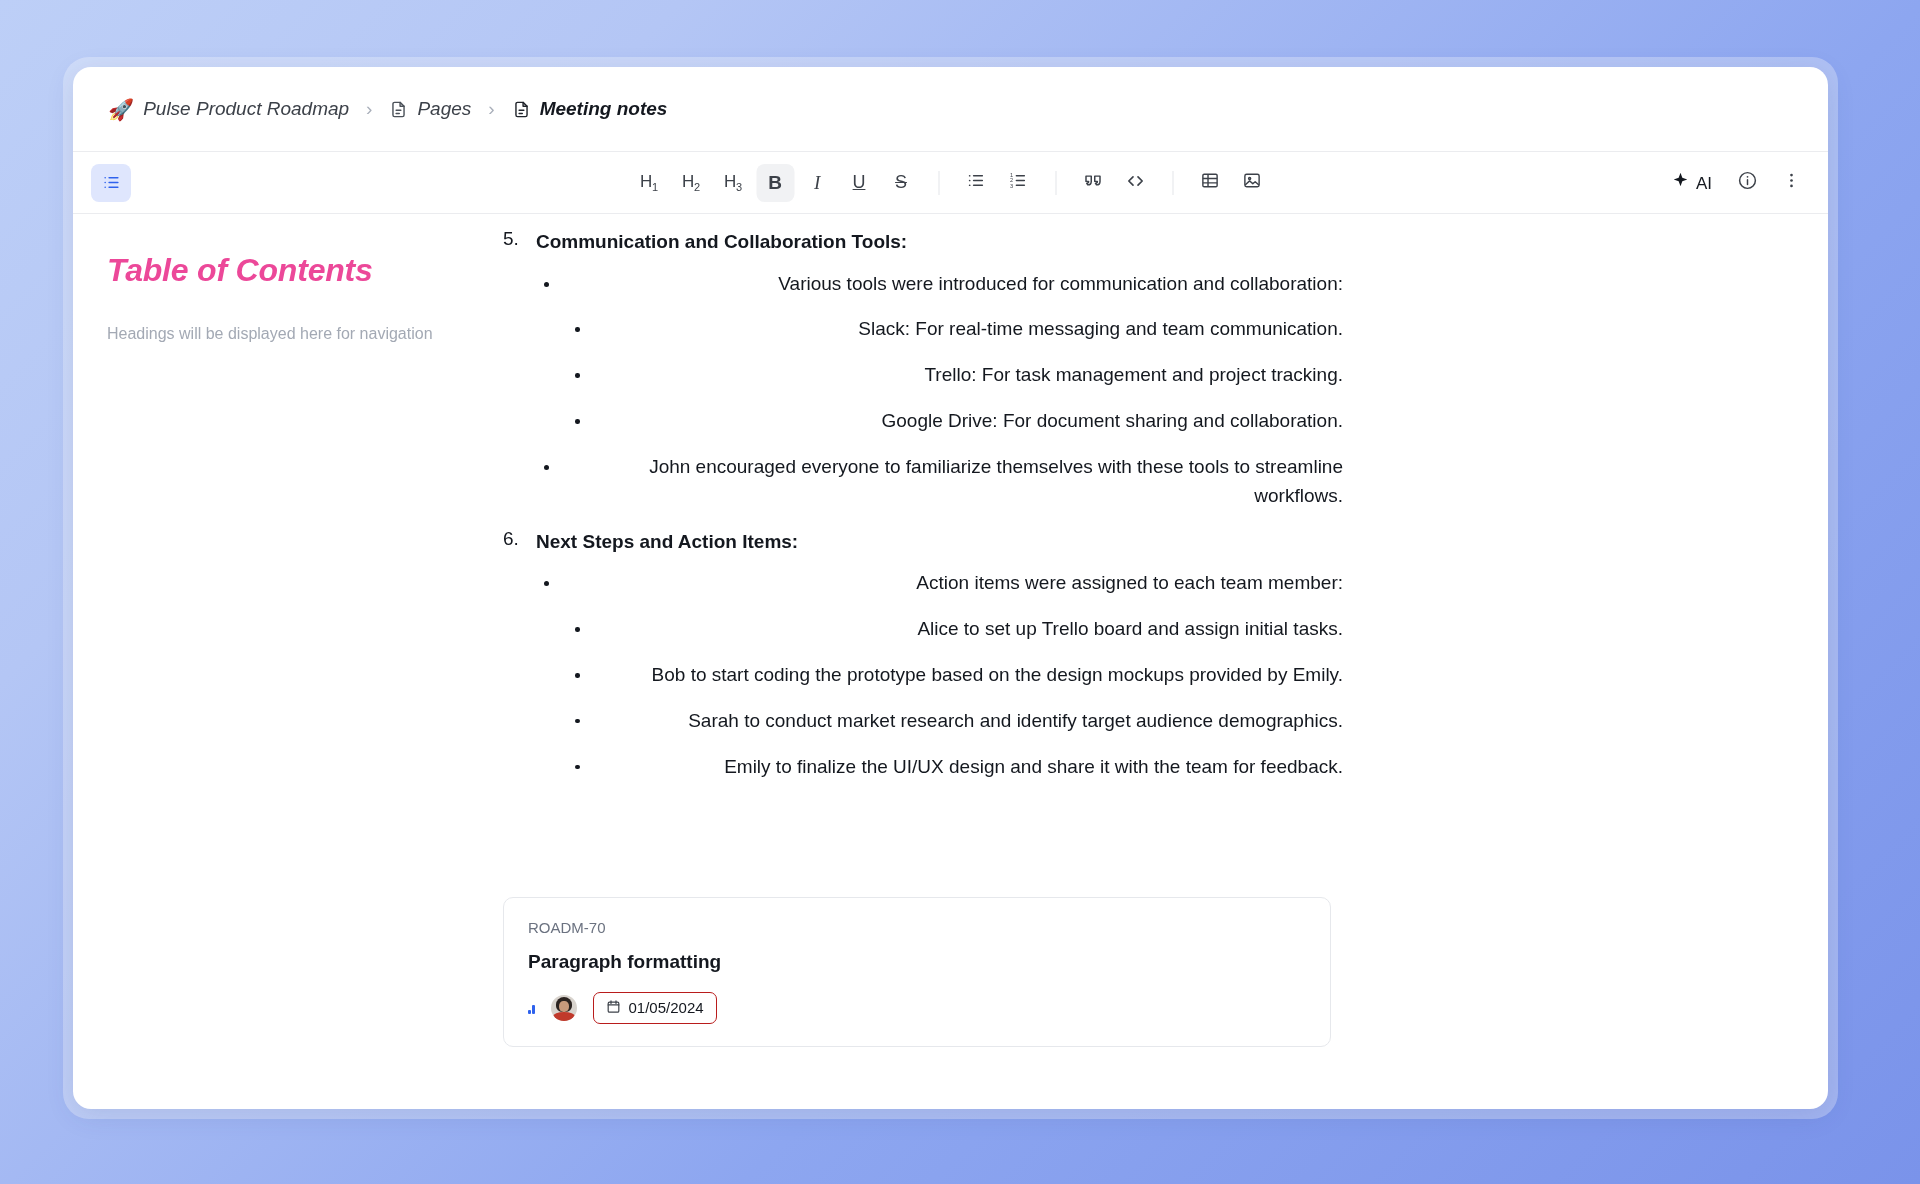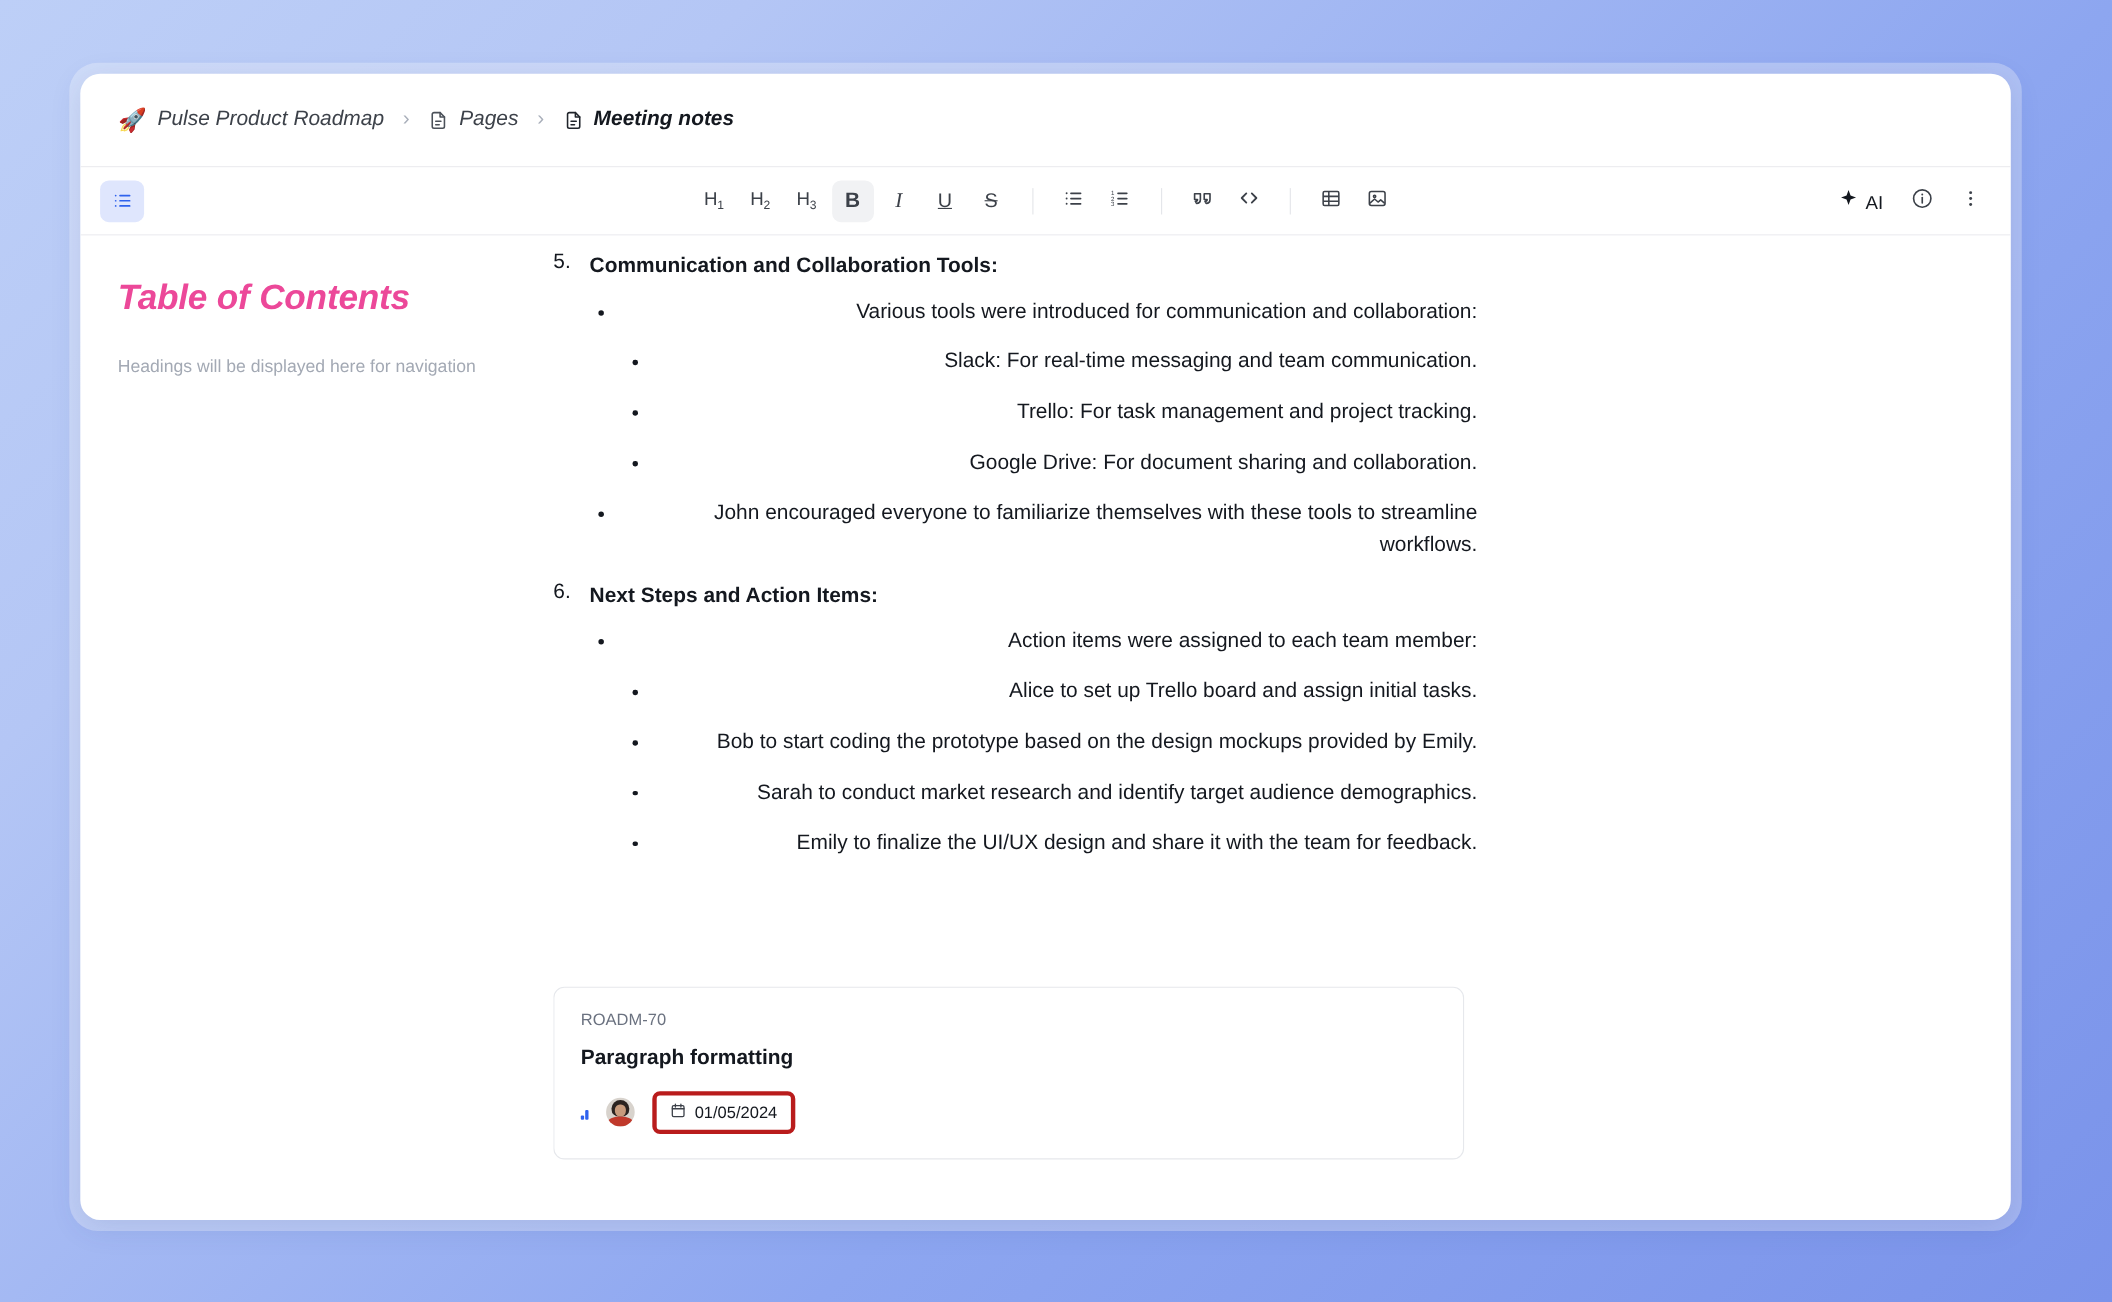--- a/index.html
+++ b/index.html
@@ -360,21 +360,21 @@
     left: 2px; bottom: 0;
     width: 22px; height: 9px;
     background: #c0392b;
     border-radius: 50% 50% 0 0;
   }
 
   .date-chip {
     display: flex;
     align-items: center;
     gap: 8px;
-    border: 4px solid #b91c1c;
+    border: 1px solid #b91c1c;
     border-radius: 7px;
     padding: 6px 12px;
     font-size: 15px;
     color: #14181f;
     cursor: pointer;
     background: #fff;
   }
 </style>
 </head>
 <body>

